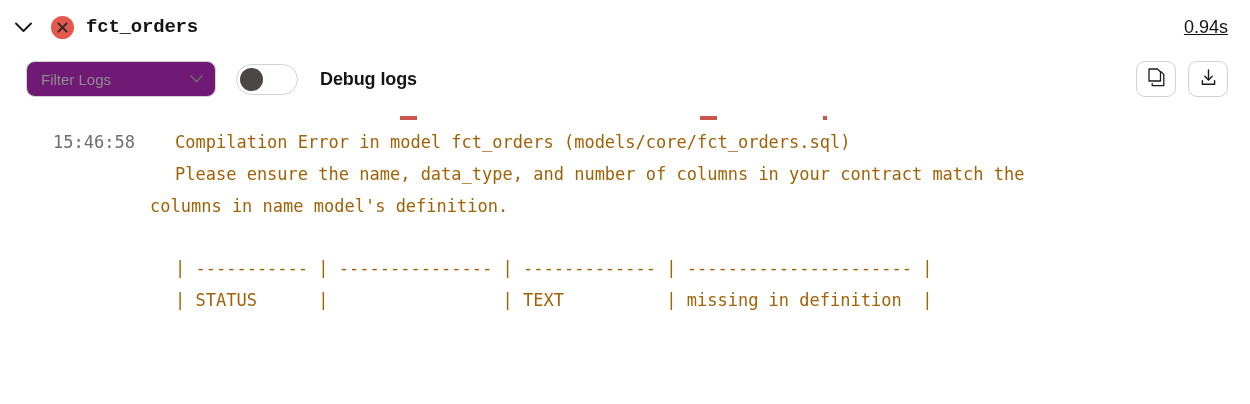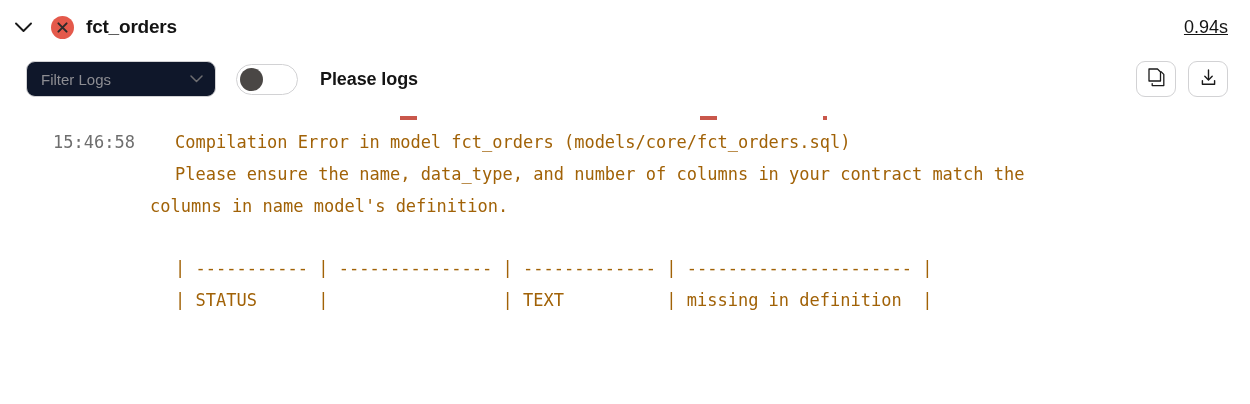--- a/index.html
+++ b/index.html
@@ -49,20 +49,21 @@
   }
   .status-icon svg { display: block; }
 
   .node-title {
     margin-left: 12px;
     font-size: 19px;
     font-weight: 700;
     letter-spacing: -0.2px;
     color: #141414;
     white-space: nowrap;
+    font-family: Liberation Mono, monospace;
   }
   .spacer { flex: 1 1 auto; }
   .duration {
     font-size: 18px;
     font-weight: 400;
     color: #141414;
     white-space: nowrap;
     text-decoration: underline;
   }
 
@@ -72,21 +73,21 @@
     display: flex;
     align-items: center;
     padding: 0 22px 0 26px;
     box-sizing: border-box;
   }
   .filter-select {
     width: 190px;
     height: 36px;
     border: 1px solid #d2d2d4;
     border-radius: 9px;
-    background: #0f172a;
+    background: #701a75;
     display: flex;
     align-items: center;
     padding: 0 12px 0 14px;
     box-sizing: border-box;
     cursor: pointer;
   }
   .filter-select .label {
     font-size: 15px;
     color: #8d8d92;
     flex: 1 1 auto;
@@ -215,21 +216,21 @@
       <svg width="13" height="8" viewBox="0 0 13 8">
         <path d="M1 1 L6.5 6.5 L12 1" fill="none" stroke="#6d6d70" stroke-width="1.5" stroke-linecap="round" stroke-linejoin="round"></path>
       </svg>
     </span>
   </div>
 
   <div class="toggle">
     <div class="knob"></div>
   </div>
 
-  <div class="debug-label">Please logs</div>
+  <div class="debug-label">Debug logs</div>
 
   <div class="spacer"></div>
 
   <div class="icon-btn">
     <span>
       <svg width="17" height="19" viewBox="0 0 17 19">
         <path d="M1 1 H9.5 L12.5 4 V13 H1 Z" fill="#fff" stroke="#1a1a1a" stroke-width="1.3" stroke-linejoin="round"></path>
         <path d="M4.2 15.6 V17.6 H15.8 V6.4 L13 3.6" fill="none" stroke="#1a1a1a" stroke-width="1.3" stroke-linejoin="round" stroke-linecap="round"></path>
       </svg>
     </span>

